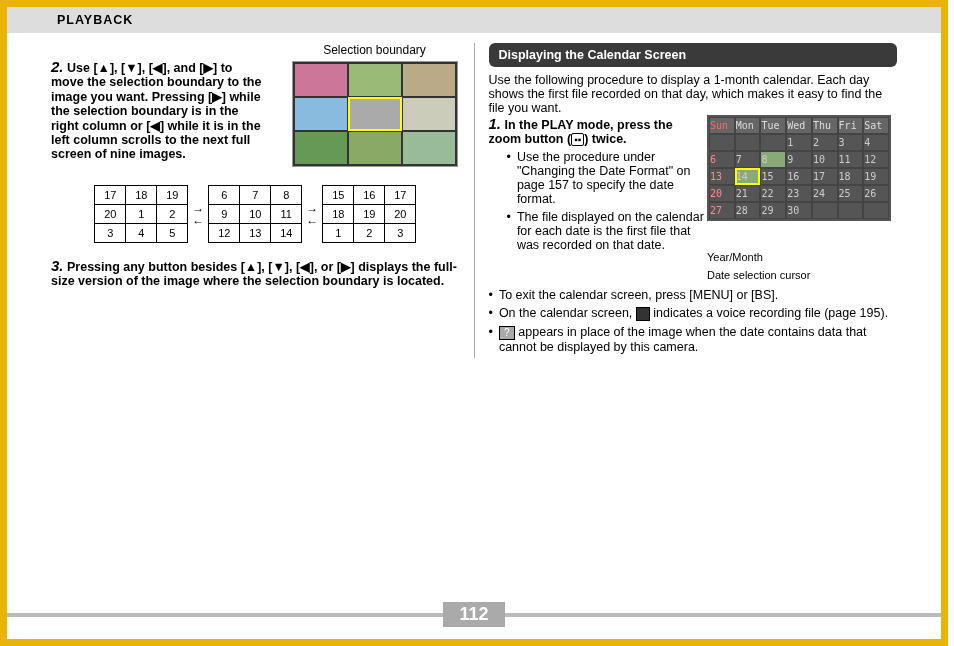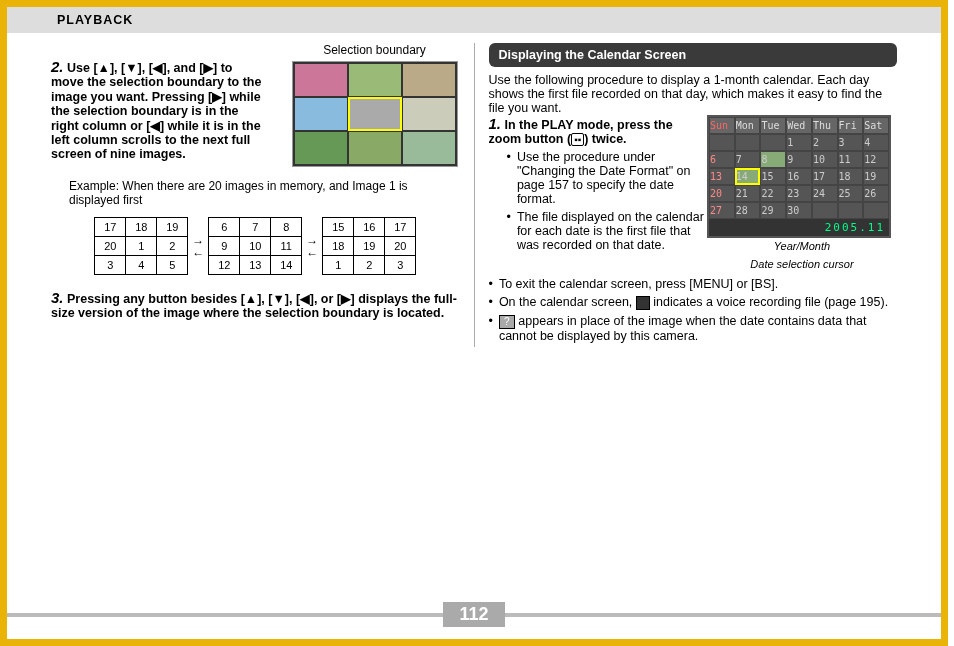--- a/index.html
+++ b/index.html
@@ -34,21 +34,21 @@
 .bul .dot{flex:0 0 auto}
 .cal{width:180px;background:#555;padding:2px;font-family:monospace;font-size:10px;color:#ccc}
 .cal-row{display:flex}
 .cal-cell{flex:1;text-align:left;padding:2px 0;border:1px solid #444}
 .cal-head .cal-cell{background:#666;color:#ddd}
 .cal-head .cal-cell.sun{color:#f66}
 .cal-cell.sun{color:#f88}
 .cal-cell.img{background:#8a7}
 .cal-cell.sel{outline:2px solid #ff0;outline-offset:-2px}
 .cal-foot{text-align:right;color:#0f8;background:#333;padding:2px 4px;font-size:11px;letter-spacing:2px}
-.cal-labels{font-style:italic;font-size:11px;text-align:center;line-height:1.6}
+.cal-labels{font-size:11px;text-align:left;margin-top:28px;line-height:1.6}
 .right-top-flex{display:flex;gap:0;align-items:flex-start}
 .icon-zoom{display:inline-block;border:1px solid #000;border-radius:2px;padding:0 2px;font-size:10px;vertical-align:middle}
 .icon-mic{display:inline-block;width:12px;height:12px;border:1px solid #000;background:#333;vertical-align:middle}
 .icon-q{display:inline-block;width:14px;height:12px;border:1px solid #000;background:#aaa;color:#fff;text-align:center;font-size:10px;line-height:12px;vertical-align:middle}
 .footer{position:absolute;left:0;right:0;bottom:12px;display:flex;align-items:center}
 .footer .line{flex:1;height:4px;background:#bbb}
 .footer .pg{background:#aaa;color:#fff;font-weight:bold;font-size:18px;padding:2px 16px}
 .example{margin:4px 0 4px 18px;font-size:12px}
 .step2-block{display:flex;gap:25px;align-items:center}
 ol.main{list-style:none;padding:0;margin:0}
@@ -80,21 +80,20 @@
                 <div class="thumb c3"></div>
                 <div class="thumb c4"></div>
                 <div class="thumb c5 sel"></div>
                 <div class="thumb c6"></div>
                 <div class="thumb c7"></div>
                 <div class="thumb c8"></div>
                 <div class="thumb c9"></div>
               </div>
             </div>
           </div>
-          <div class="example">Example: When there are 20 images in memory, and Image 1 is displayed first</div>
           <div class="flow-tables">
             <table class="ft">
                 <tbody>
                   <tr>
                     <td>17</td>
                     <td>18</td>
                     <td>19</td>
                   </tr>
                   <tr>
                     <td>20</td>
@@ -235,21 +234,20 @@
                 <div class="cal-row">
                   <div class="cal-cell sun">27</div>
                   <div class="cal-cell">28</div>
                   <div class="cal-cell">29</div>
                   <div class="cal-cell">30</div>
                   <div class="cal-cell"></div>
                   <div class="cal-cell"></div>
                   <div class="cal-cell"></div>
                 </div>
               </div>
-            <div class="cal-foot">2005.11</div>
           </div>
           <div class="cal-labels">
             <div>Year/Month</div>
             <div>Date selection cursor</div>
           </div>
         </div>
       </div>
 
       <div class="bul">
           <span class="dot">•</span>

